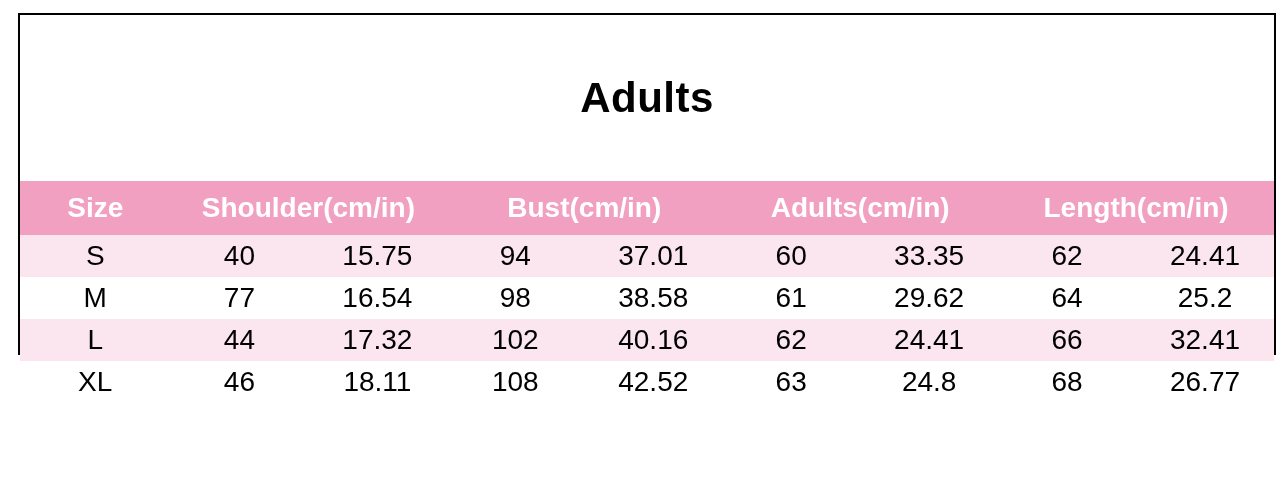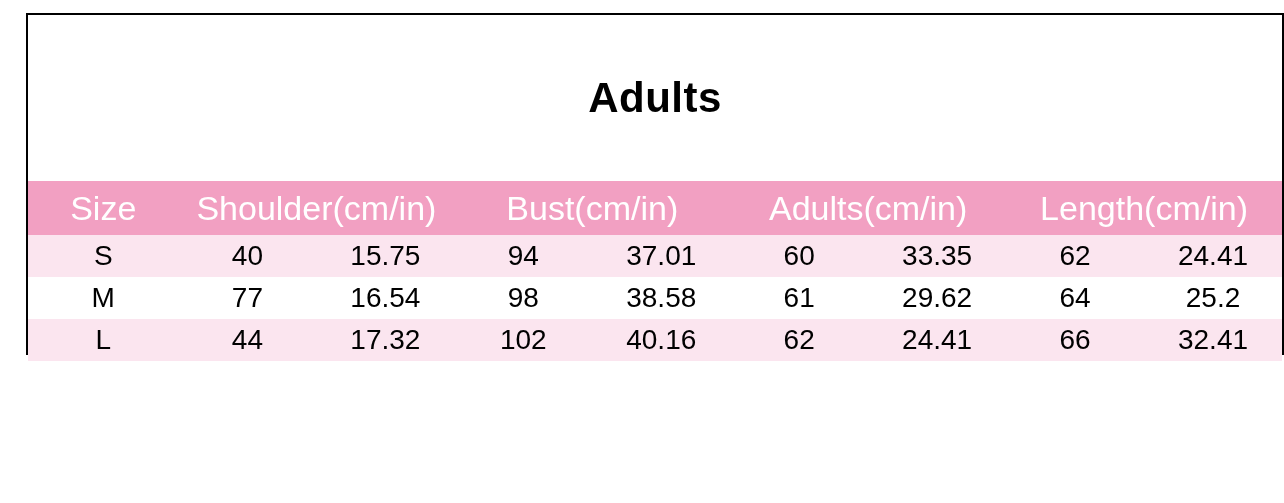--- a/index.html
+++ b/index.html
@@ -10,21 +10,21 @@
   }
   .page {
     position: relative;
     width: 1284px;
     height: 503px;
     background: #FFFFFF;
     overflow: hidden;
   }
   .frame {
     position: absolute;
-    left: 26px;
+    left: 18px;
     top: 13px;
     width: 1258px;
     height: 342px;
     border: 2px solid #000000;
     box-sizing: border-box;
     background: #FFFFFF;
   }
   .title-area {
     height: 166px;
     display: flex;
@@ -50,22 +50,22 @@
     vertical-align: middle;
     white-space: nowrap;
     overflow: hidden;
   }
   tr.head-row {
     height: 54px;
     background: #F2A0C2;
   }
   tr.head-row th {
     color: #FFFFFF;
-    font-weight: normal;
-    font-size: 34px;
+    font-weight: bold;
+    font-size: 28px;
     margin-top: 44px;
   }
   tbody tr {
     height: 42px;
     font-size: 28px;
     color: #000000;
   }
   tbody tr.stripe { background: #FBE5EF; }
   tbody tr.plain  { background: #FFFFFF; }
   td.incol { padding-right: 44px; }
@@ -128,17 +128,28 @@
           <td>L</td>
           <td>44</td>
           <td class="incol">17.32</td>
           <td>102</td>
           <td class="incol">40.16</td>
           <td>62</td>
           <td class="incol">24.41</td>
           <td>66</td>
           <td class="incol">32.41</td>
         </tr>
+        <tr class="plain">
+          <td>XL</td>
+          <td>46</td>
+          <td class="incol">18.11</td>
+          <td>108</td>
+          <td class="incol">42.52</td>
+          <td>63</td>
+          <td class="incol">24.8</td>
+          <td>68</td>
+          <td class="incol">26.77</td>
+        </tr>
       </tbody>
     </table>
 
   </div>
 </div>
 
 </body></html>

